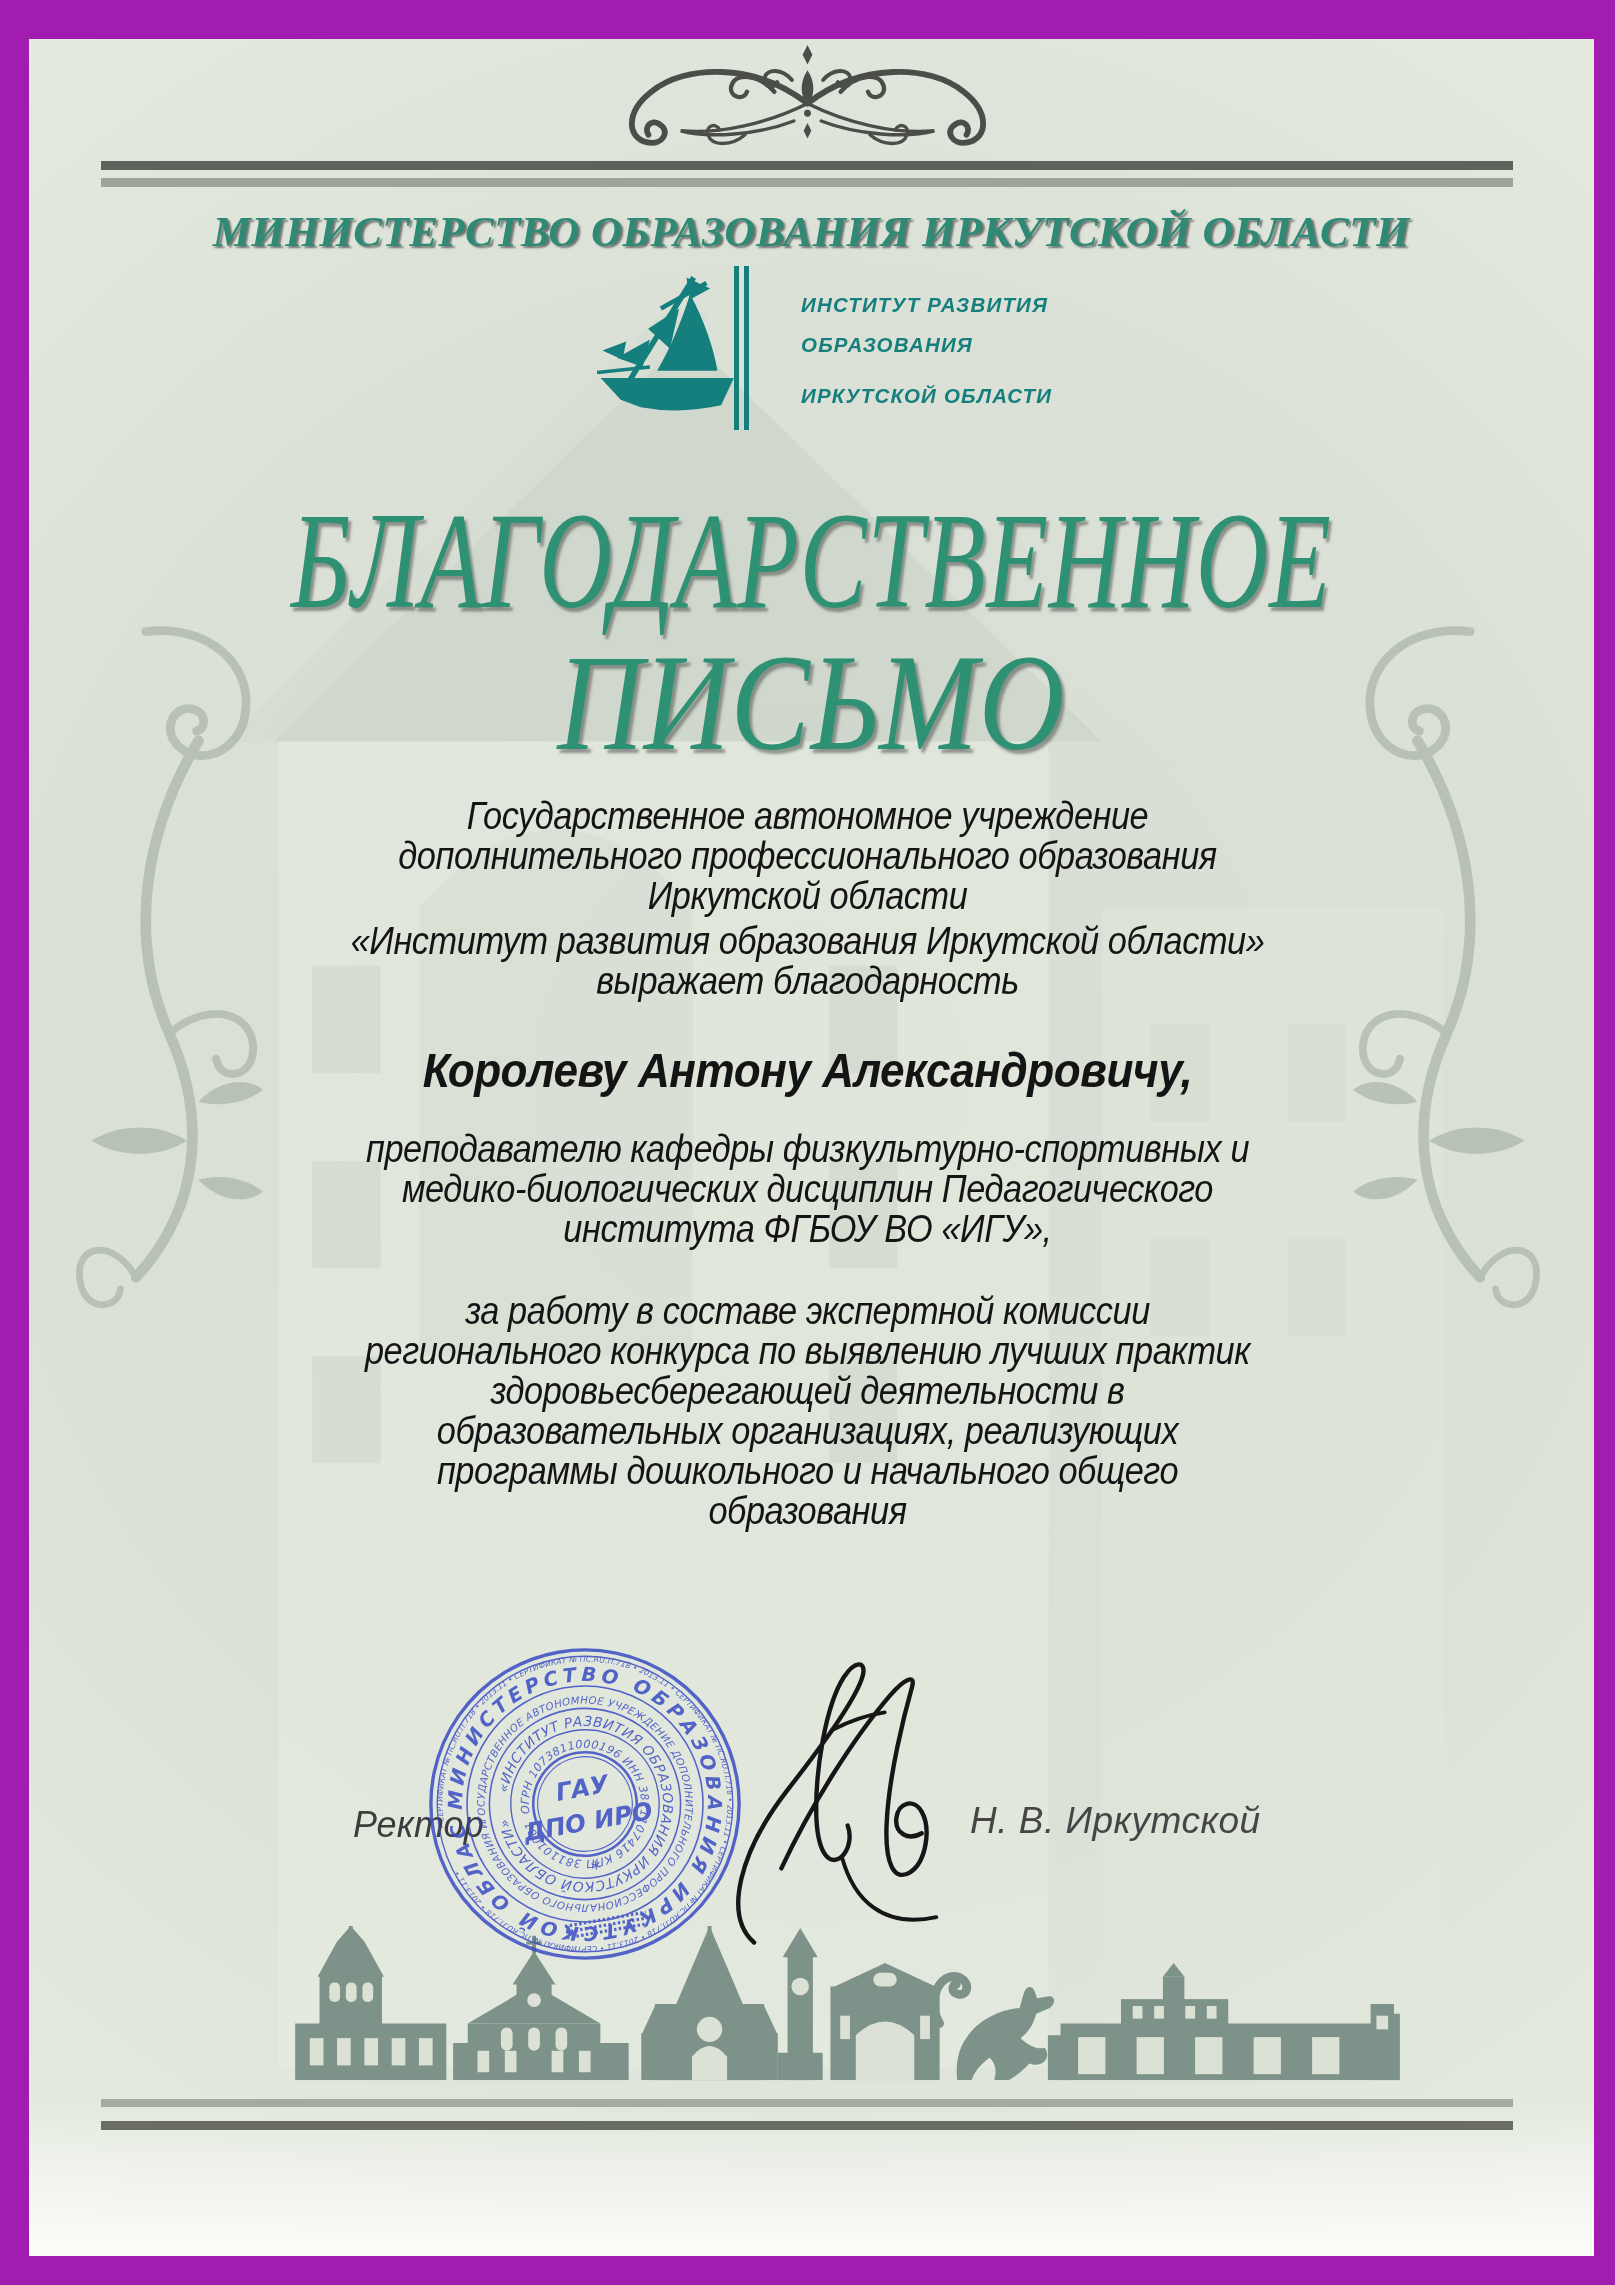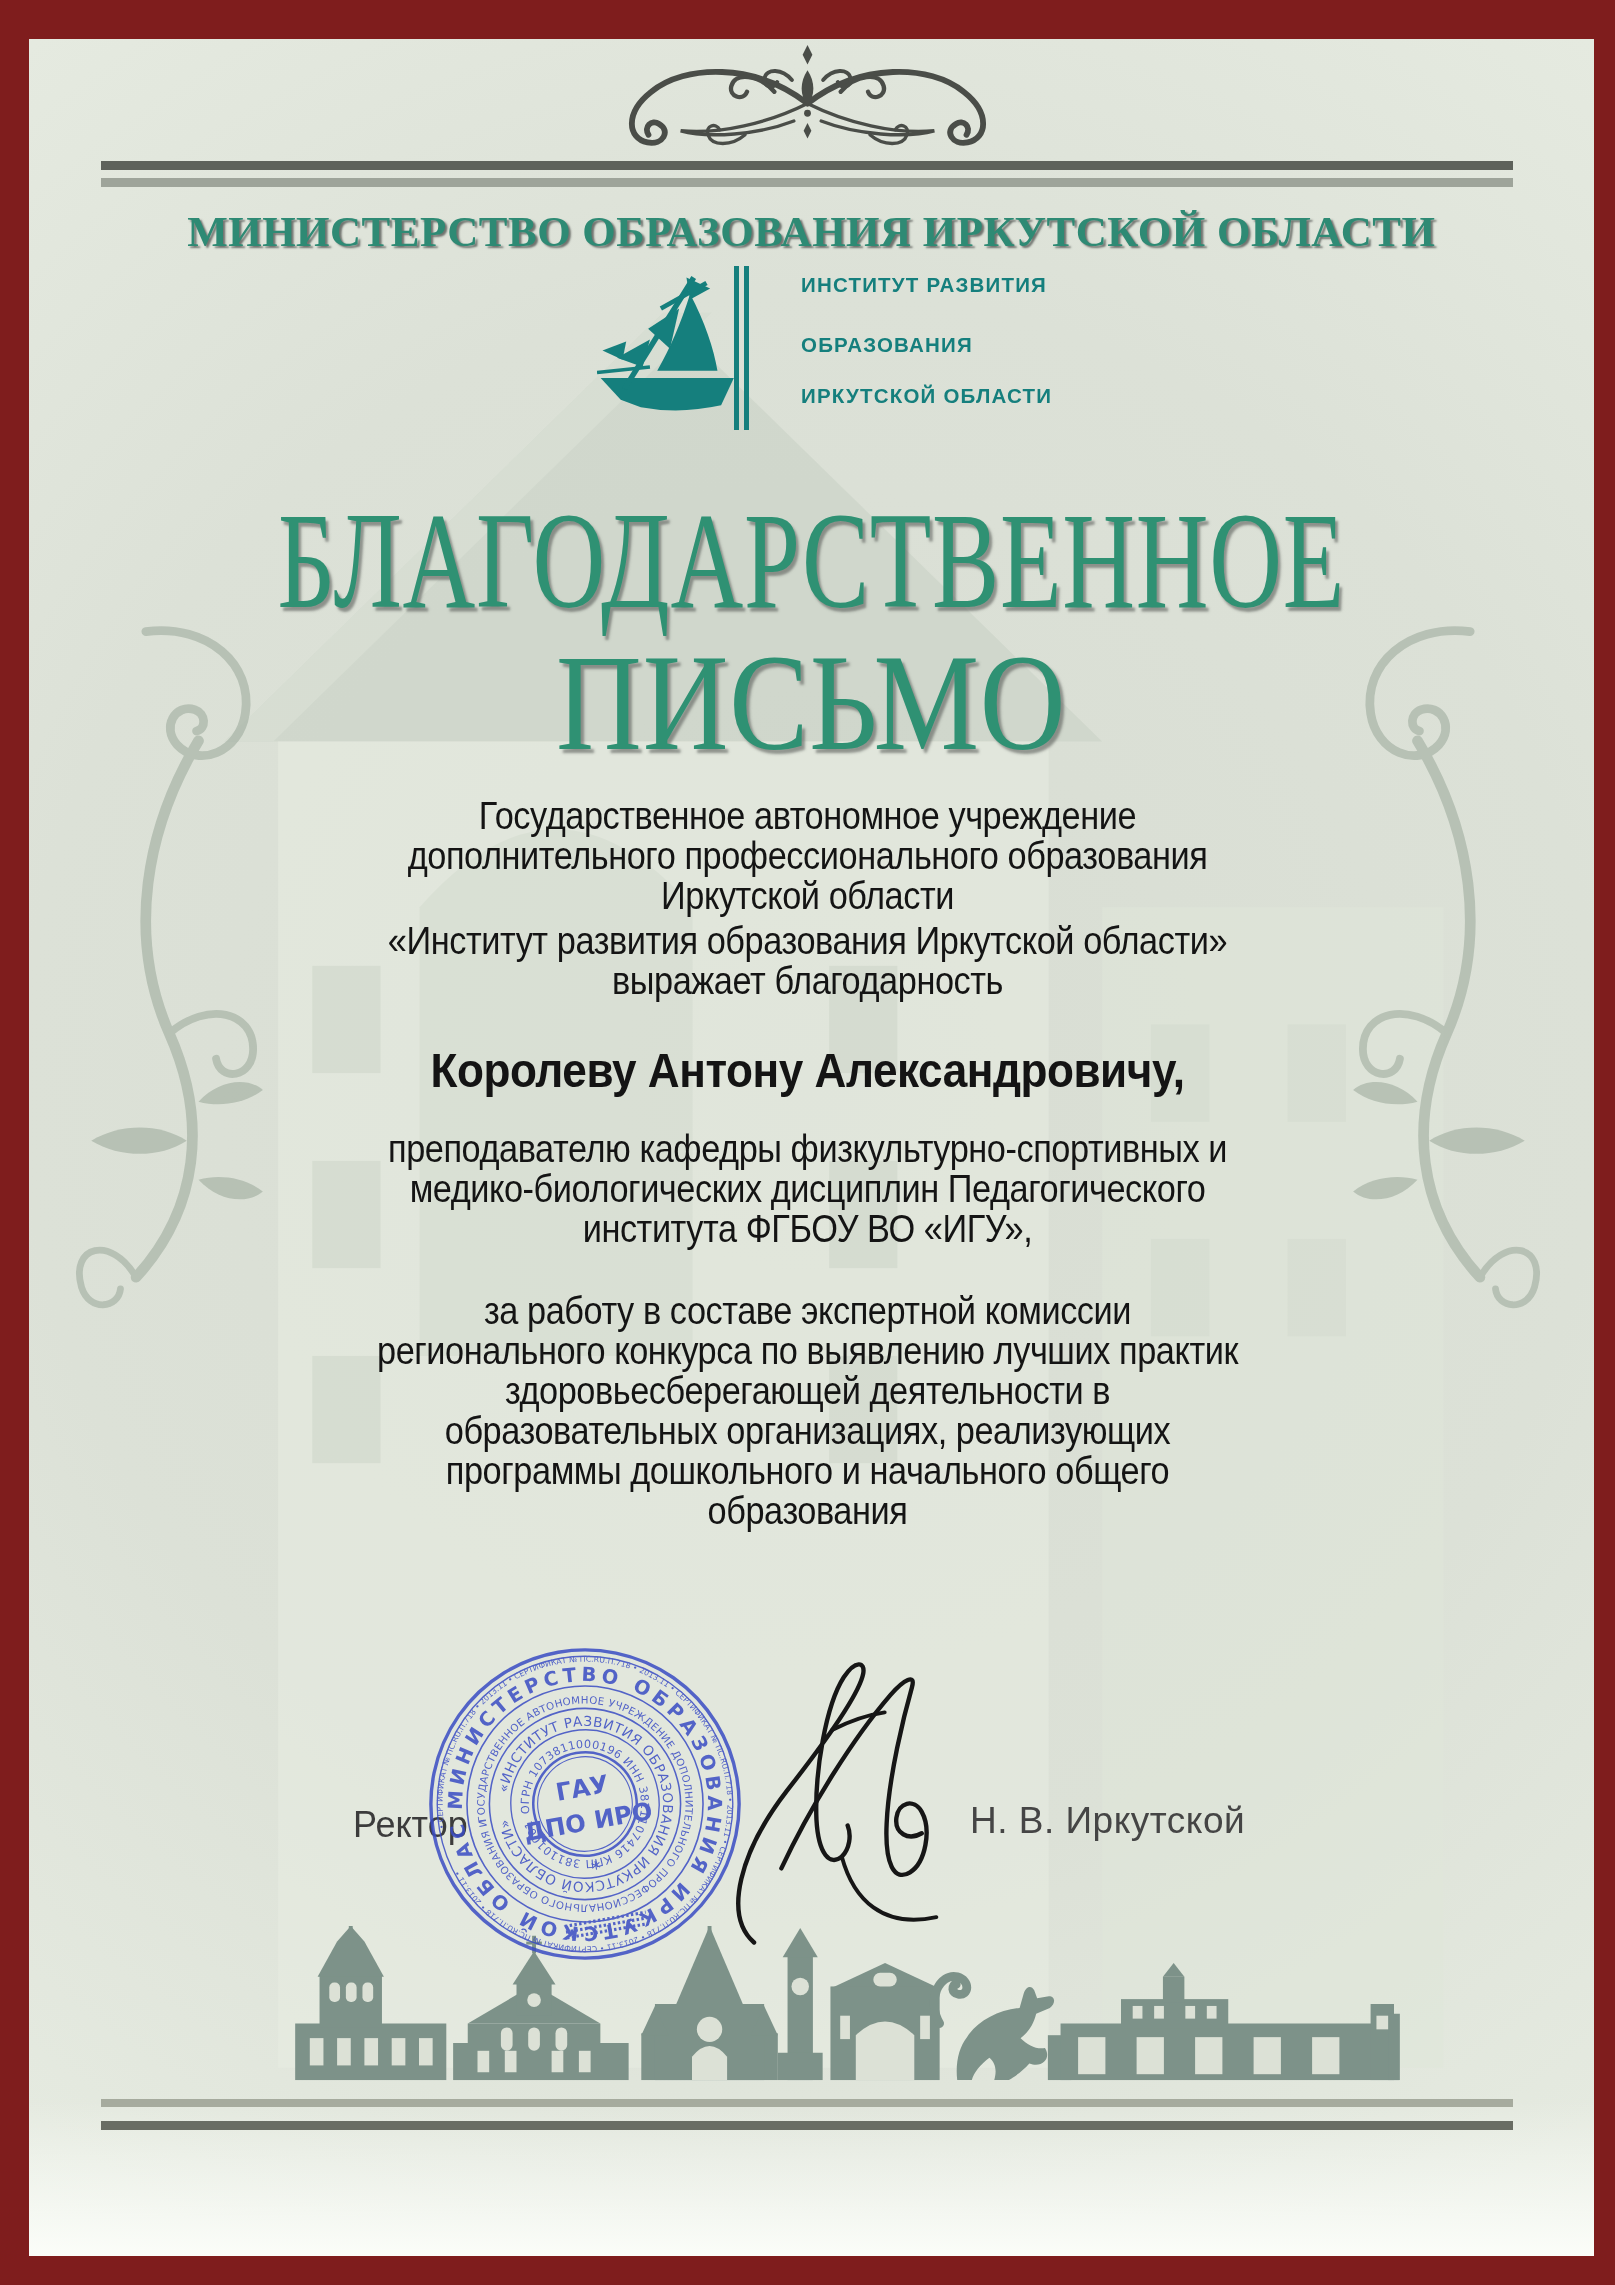--- a/index.html
+++ b/index.html
@@ -1,17 +1,17 @@
 <!DOCTYPE html>
 <html><head>
 <meta charset="utf-8">
 <style>
   html,body{margin:0;padding:0;background:#ffffff;}
-  .page{position:relative;width:1615px;height:2285px;background:#7f1d1d;overflow:hidden;
-        font-family:"Liberation Sans",sans-serif;}
+  .page{position:relative;width:1615px;height:2285px;background:#a21caf;overflow:hidden;
+        font-family:"Liberation Sans",sans-serif;font-style:italic;}
   .cert{position:absolute;left:29px;right:21.5px;top:39px;bottom:29px;overflow:hidden;
         background:
           linear-gradient(to bottom, rgba(255,255,255,0) 93%, rgba(252,254,250,.95) 100%),
           radial-gradient(120% 85% at 50% 47%, #d8ddd3 0%, #dce1d7 42%, #e7ece2 75%, #eef4ea 100%);}
   .abs{position:absolute;}
   .ctr{left:0;right:0;text-align:center;}
   .rule{position:absolute;left:72px;width:1412px;}
   .rule-dark{height:8.8px;background:#5e625b;}
   .rule-light{height:8.8px;background:#9ea49a;}
   .ministry{top:168px;font-family:"Liberation Serif",serif;font-weight:bold;font-size:43px;
@@ -113,21 +113,21 @@
       <path d="M70 44 L120 16" stroke-width="5" fill="none"></path>
       <polygon points="98,10 124,22 102,34" stroke="none"></polygon>
       <path d="M102 28 C 118 58 128 88 132 112 L 66 112 C 80 88 92 60 102 28 Z" stroke="none"></path>
       <polygon points="56,66 90,44 80,88" stroke="none"></polygon>
       <polygon points="22,98 58,78 50,108" stroke="none"></polygon>
       <polygon points="6,90 32,80 28,100" stroke="none"></polygon>
     </g>
   </svg>
   <div class="abs" style="left:705px;top:227px;width:4.9px;height:164px;background:#157f7d;"></div>
   <div class="abs" style="left:715px;top:227px;width:4.9px;height:164px;background:#157f7d;"></div>
-  <div class="logo-text" style="top:234px;">ИНСТИТУТ РАЗВИТИЯ</div>
+  <div class="logo-text" style="top:254px;">ИНСТИТУТ РАЗВИТИЯ</div>
   <div class="logo-text" style="top:294px;">ОБРАЗОВАНИЯ</div>
   <div class="logo-text" style="top:345px;">ИРКУТСКОЙ ОБЛАСТИ</div>
 
   <div class="abs ctr title-line t1">БЛАГОДАРСТВЕННОЕ</div>
   <div class="abs ctr title-line t2">ПИСЬМО</div>
 
   <div class="bodyblock" style="top:757px;">
     <div>Государственное автономное учреждение</div>
     <div>дополнительного профессионального образования</div>
     <div>Иркутской области</div>

